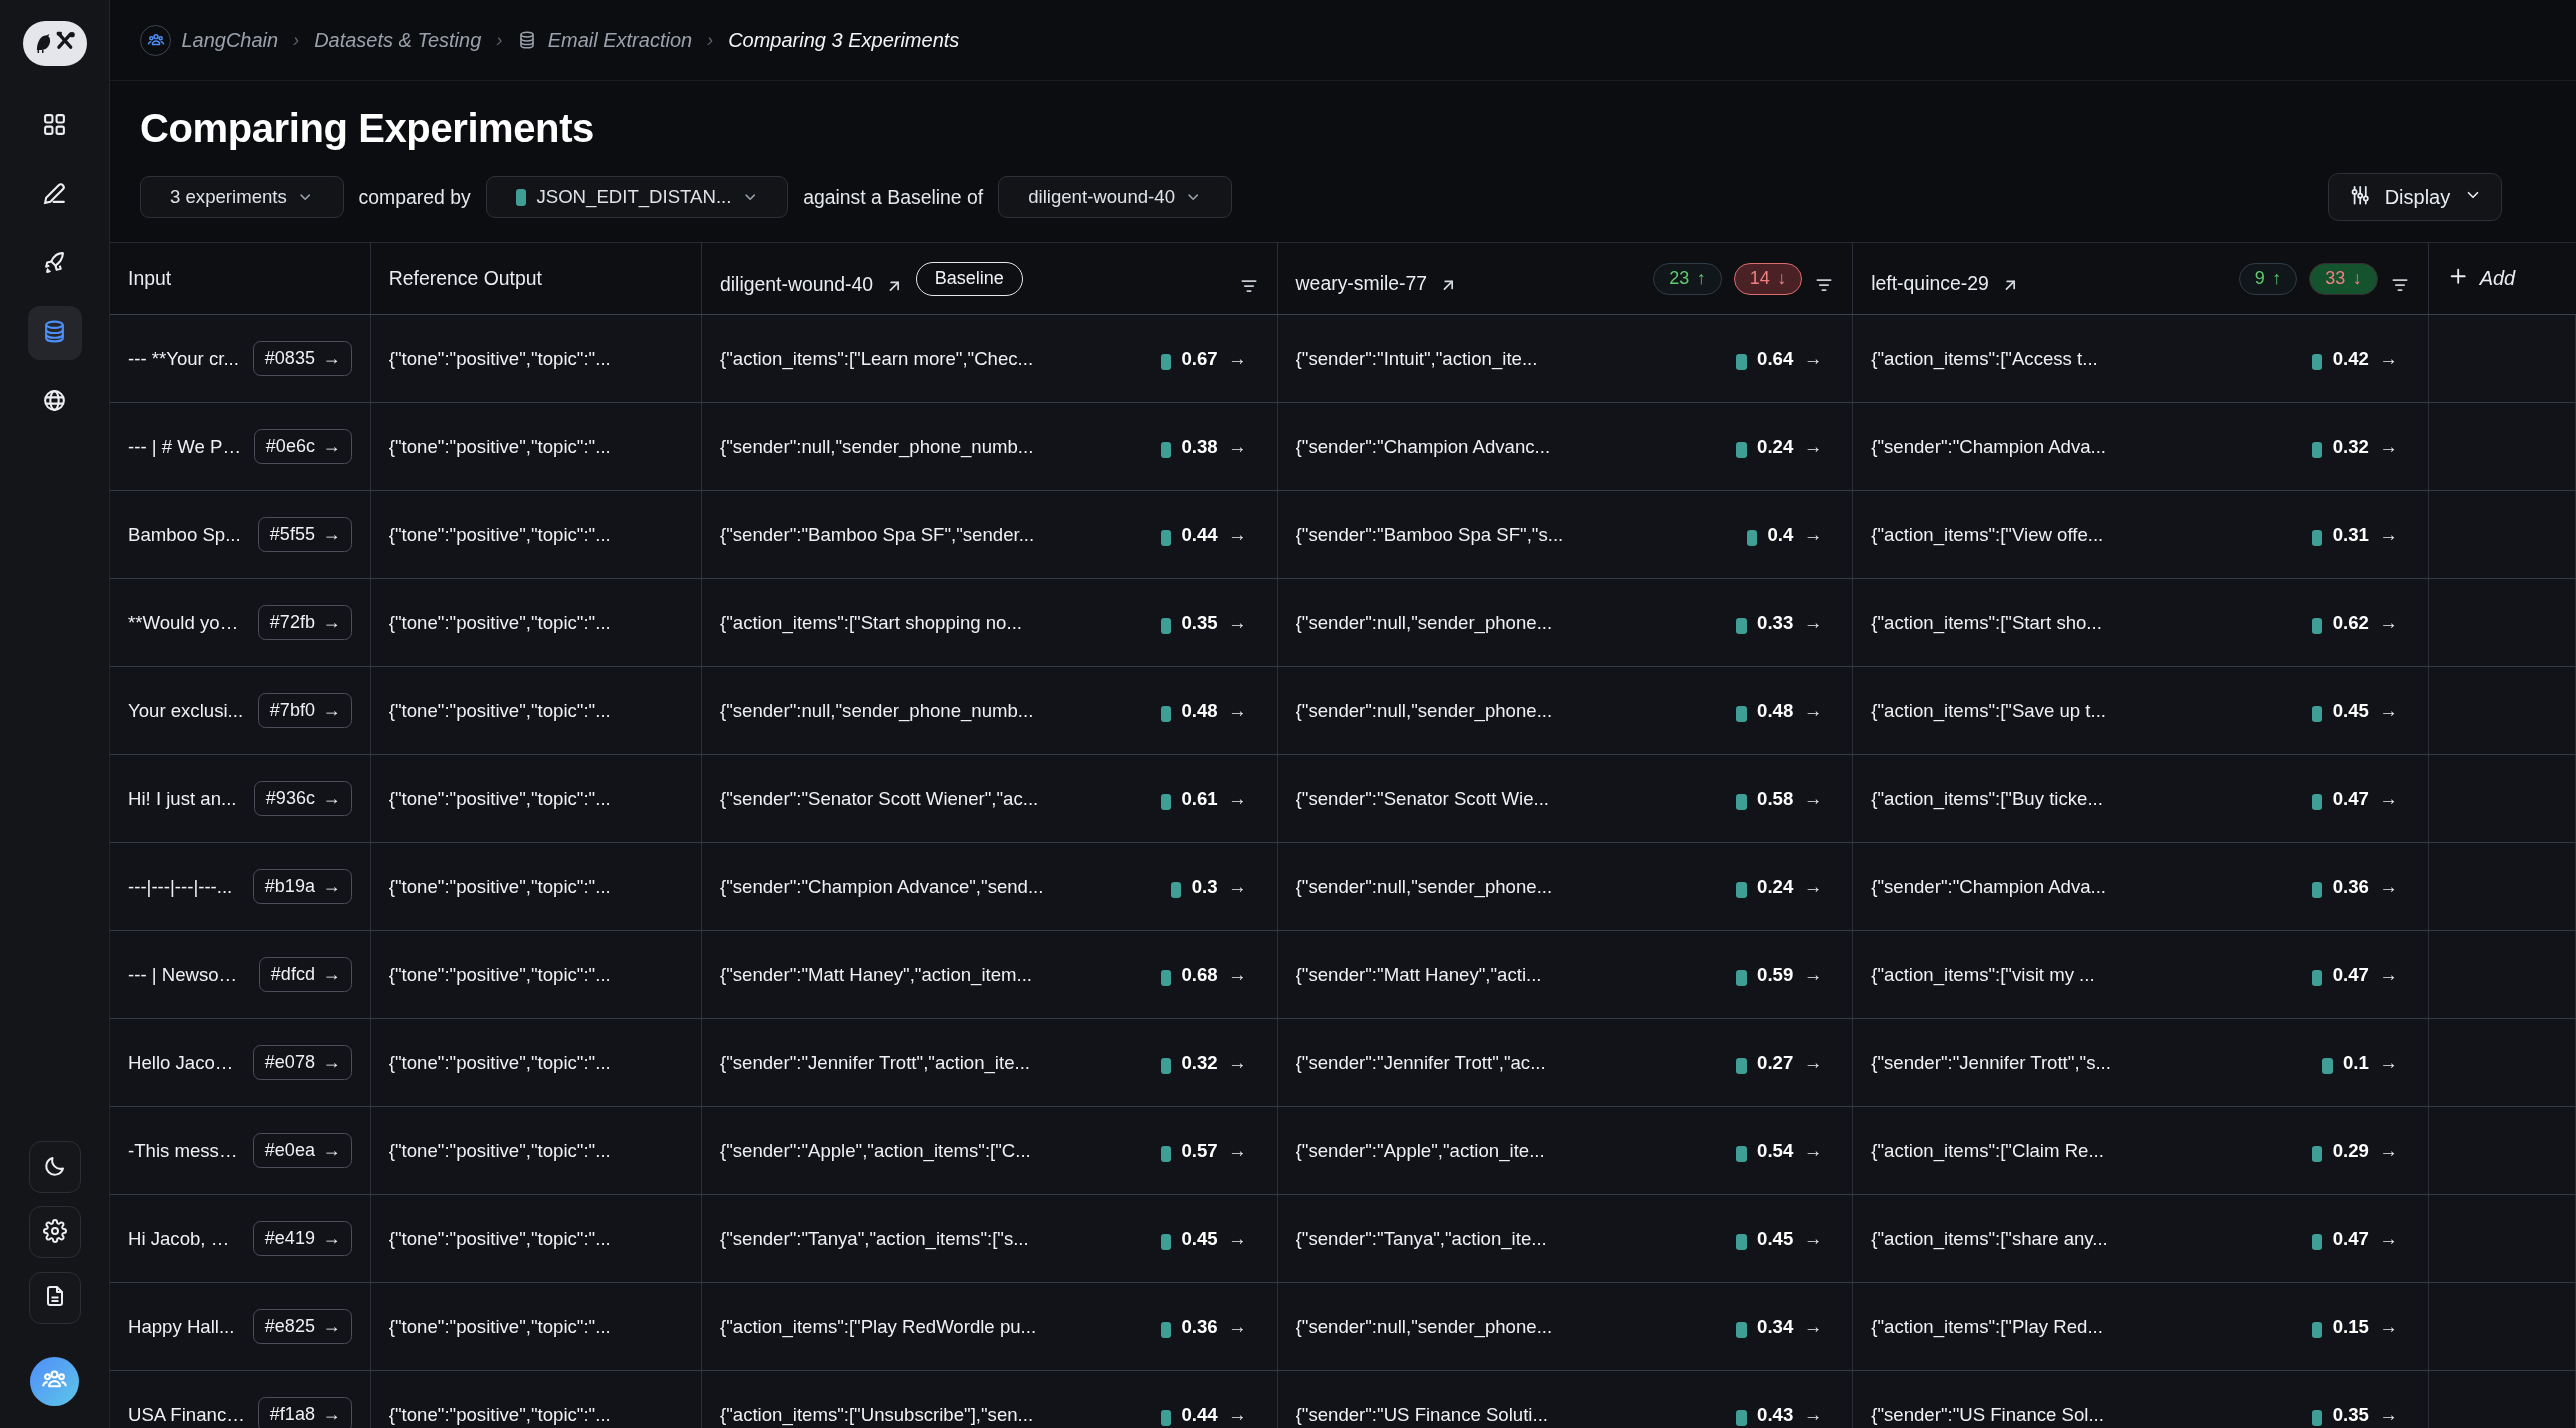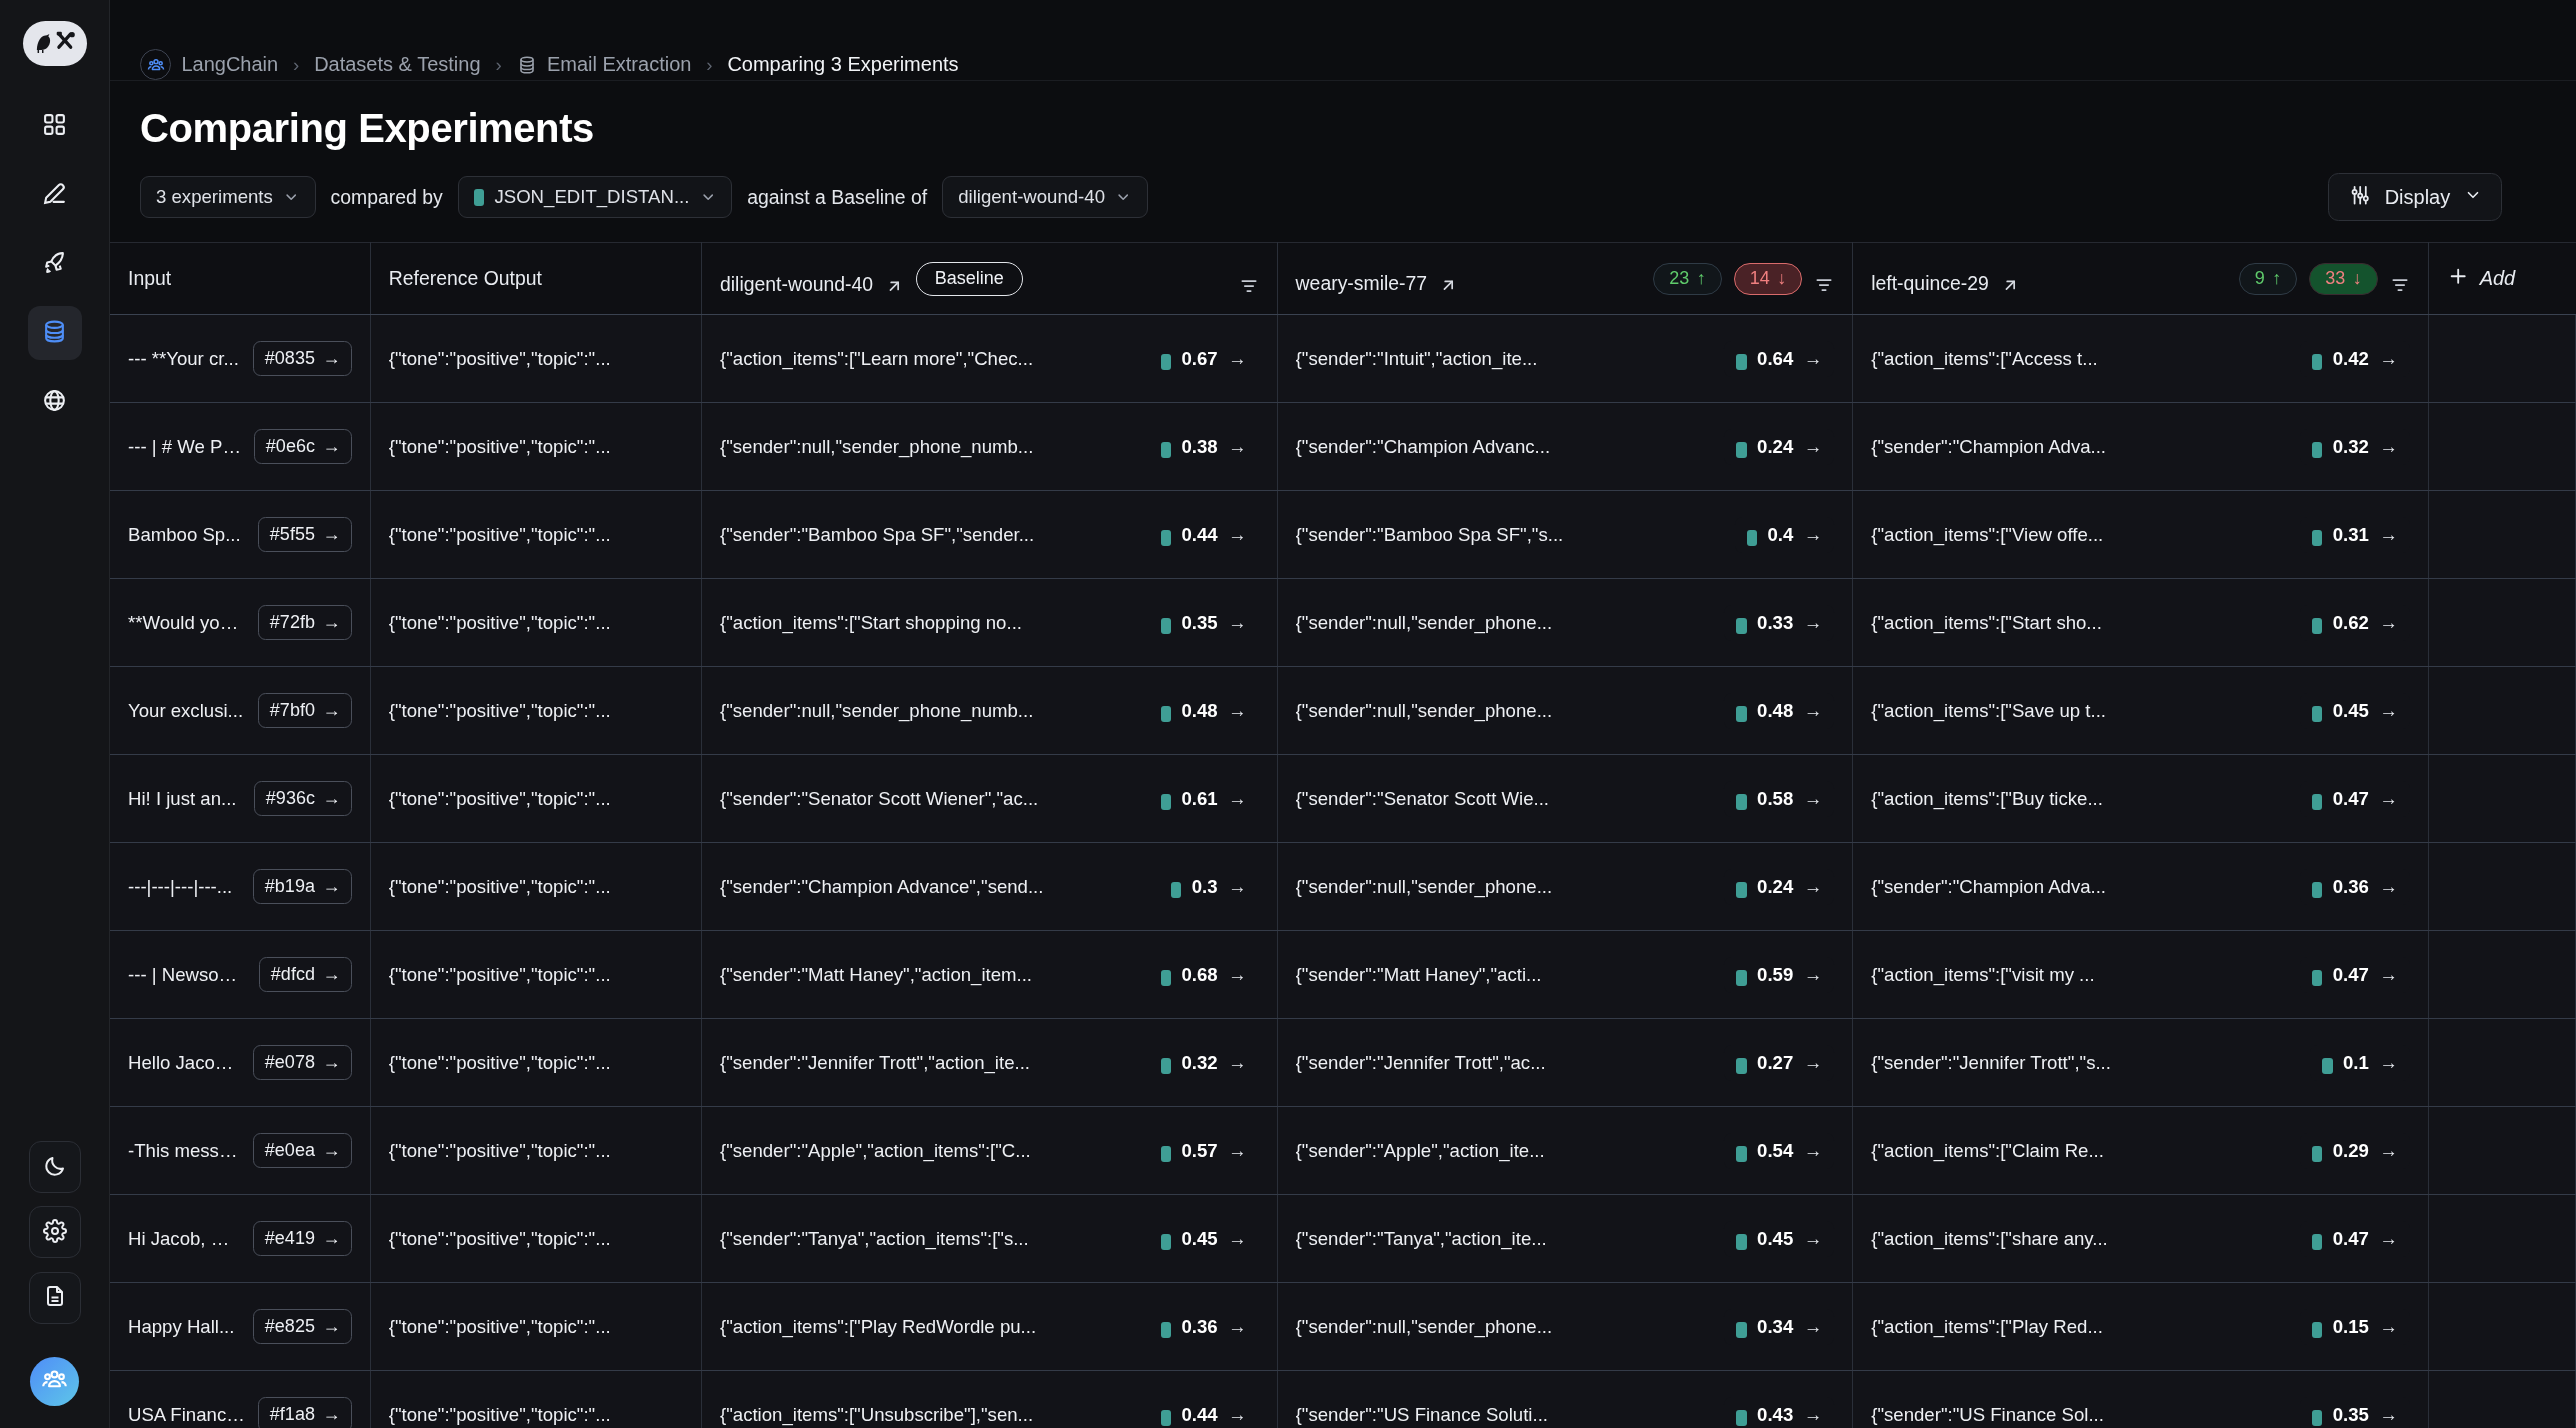--- a/index.html
+++ b/index.html
@@ -48,23 +48,24 @@
     display: flex; align-items: center; justify-content: center;
     margin-top: 19.4px;
     color: #fff;
   }
 
   
   .main { flex: 1 1 auto; display: flex; flex-direction: column; min-width: 0; }
 
   .topbar {
     height: 81px; flex: 0 0 81px;
-    display: flex; align-items: flex-end;
+    display: flex; align-items: center;
     padding-left: 30px;
     border-bottom: 0.7px solid #1b1d22;
+    font-style: italic;
   }
   .crumb { display: flex; align-items: center; gap: 10.4px; }
   .crumb-org-icon {
     width: 31px; height: 31px; border-radius: 50%;
     border: 1.1px solid #3e4452;
     display: flex; align-items: center; justify-content: center;
     color: #4e8ef7;
   }
   .crumb-link { font-size: 20px; color: #9ba1ac; white-space: nowrap; }
   .crumb-sep { font-size: 18.6px; color: #5e6470; padding: 0 4.5px; }
@@ -77,21 +78,21 @@
   }
 
   .controls {
     display: flex; align-items: center; gap: 15px;
     padding: 22.4px 30px 0 30px;
   }
   .pill {
     height: 42px; border-radius: 9px;
     border: 0.7px solid #2d3037; background: #121418;
     display: inline-flex; align-items: center; gap: 10.4px;
-    padding: 0 15px; font-size: 18.6px; color: #dfe2e8;
+    padding: 0 29px; font-size: 18.6px; color: #dfe2e8;
     white-space: nowrap;
   }
   .pill .chev { color: #9ba1ac; display:flex; align-items:center; }
   .swatch { width: 10.4px; height: 16.4px; border-radius: 3px; background: #3f9e95; flex: 0 0 10.4px; }
   .ctrl-text { font-size: 19.4px; color: #e4e7ec; white-space: nowrap; }
   .controls-spacer { flex: 1 1 auto; }
   .display-btn {
     height: 48px; border-radius: 10.4px;
     border: 0.7px solid #2d3037; background: #121418;
     display: inline-flex; align-items: center; gap: 13.4px;

